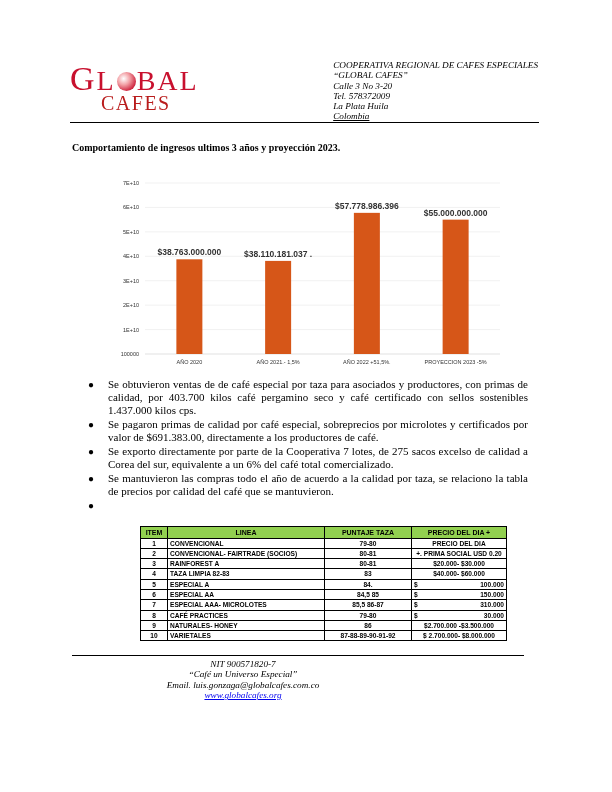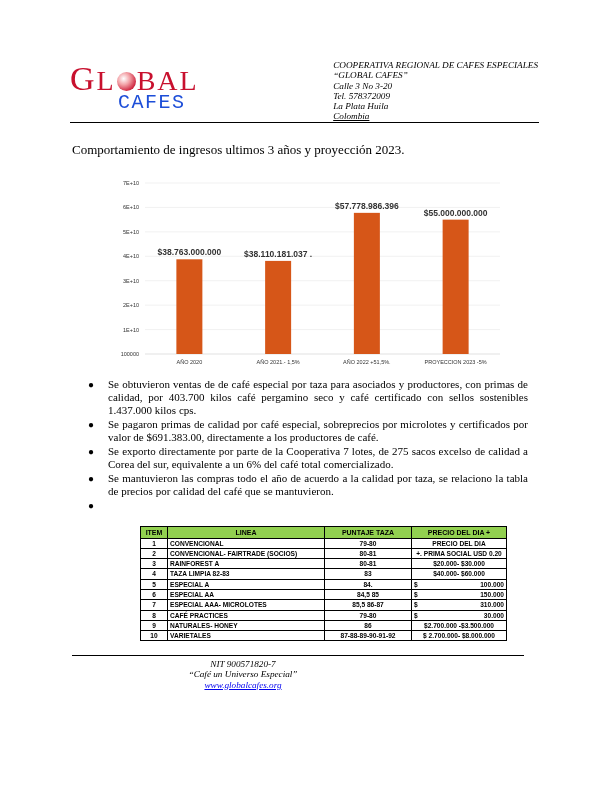--- a/index.html
+++ b/index.html
@@ -1,28 +1,28 @@
 <!DOCTYPE html>
 <html><head>
 <meta charset="utf-8">
 <style>
   html, body { margin: 0; padding: 0; background: #ffffff; }
   body { width: 612px; height: 792px; position: relative; overflow: hidden; font-family: "Liberation Serif", serif; color: #000; }
   .logo { position: absolute; left: 70px; top: 64px; width: 130px; height: 50px; }
   .logo-global { position: absolute; left: 0; top: 0; font-family: "Liberation Serif", serif; color: #c8102e; font-size: 28px; letter-spacing: 2px; line-height: 30px; }
   .logo-global .big { font-size: 34px; }
-  .logo-cafes { position: absolute; left: 48px; top: 28px; font-family: Liberation Mono, monospace; color: #1d4ed8; font-size: 20px; letter-spacing: 1.5px; line-height: 22px; }
+  .logo-cafes { position: absolute; left: 31px; top: 28px; font-family: Liberation Serif, serif; color: #b91c1c; font-size: 20px; letter-spacing: 1.5px; line-height: 22px; }
   .logo-globe { display: inline-block; width: 19px; height: 19px; border-radius: 50%; background: radial-gradient(circle at 35% 35%, #ffffff 0%, #f3a3a8 35%, #c8102e 80%); vertical-align: -1px; margin: 0 1px; }
 
   .org { position: absolute; right: 74px; top: 60px; text-align: left; font-style: italic; font-size: 9.2px; line-height: 10.3px; }
   .org div { white-space: nowrap; }
   .org .u { text-decoration: underline; font-style: italic; }
   .hr-top { position: absolute; left: 70px; top: 122px; width: 469px; height: 0; border-top: 1px solid #000; }
 
-  .heading { position: absolute; left: 72px; top: 142px; font-weight: normal; font-size: 13px; }
+  .heading { position: absolute; left: 72px; top: 142px; font-weight: bold; font-size: 10px; }
 
   .chart { position: absolute; left: 110px; top: 170px; width: 400px; height: 205px; }
   .chart svg { position: absolute; left: 0; top: 0; }
   .chart .ytick { font-family: "Liberation Sans", sans-serif; font-size: 5.5px; fill: #333; }
   .chart .xtick { font-family: "Liberation Sans", sans-serif; font-size: 5.5px; fill: #333; }
   .chart .dlabel { font-family: "Liberation Sans", sans-serif; font-size: 8.5px; fill: #333; font-weight: bold; }
 
   ul.bullets { position: absolute; left: 88px; top: 378px; width: 440px; margin: 0; padding: 0; list-style: none; font-size: 11px; line-height: 13px; }
   ul.bullets li { position: relative; padding-left: 20px; text-align: justify; margin-bottom: 1px; }
   ul.bullets li .dot { position: absolute; left: 0; top: 0; font-size: 10px; }
@@ -189,14 +189,15 @@
         <td class="c">87-88-89-90-91-92</td>
         <td class="c">$ 2.700.000- $8.000.000</td>
       </tr>
     </tbody>
 </table>
 
 <div class="hr-bottom"></div>
 <div class="footer">
   <div>NIT 900571820-7</div>
   <div>“Café un Universo Especial”</div>
+  <div>Email. luis.gonzaga@globalcafes.com.co</div>
   <div><a>www.globalcafes.org</a></div>
 </div>
 
 </body></html>

